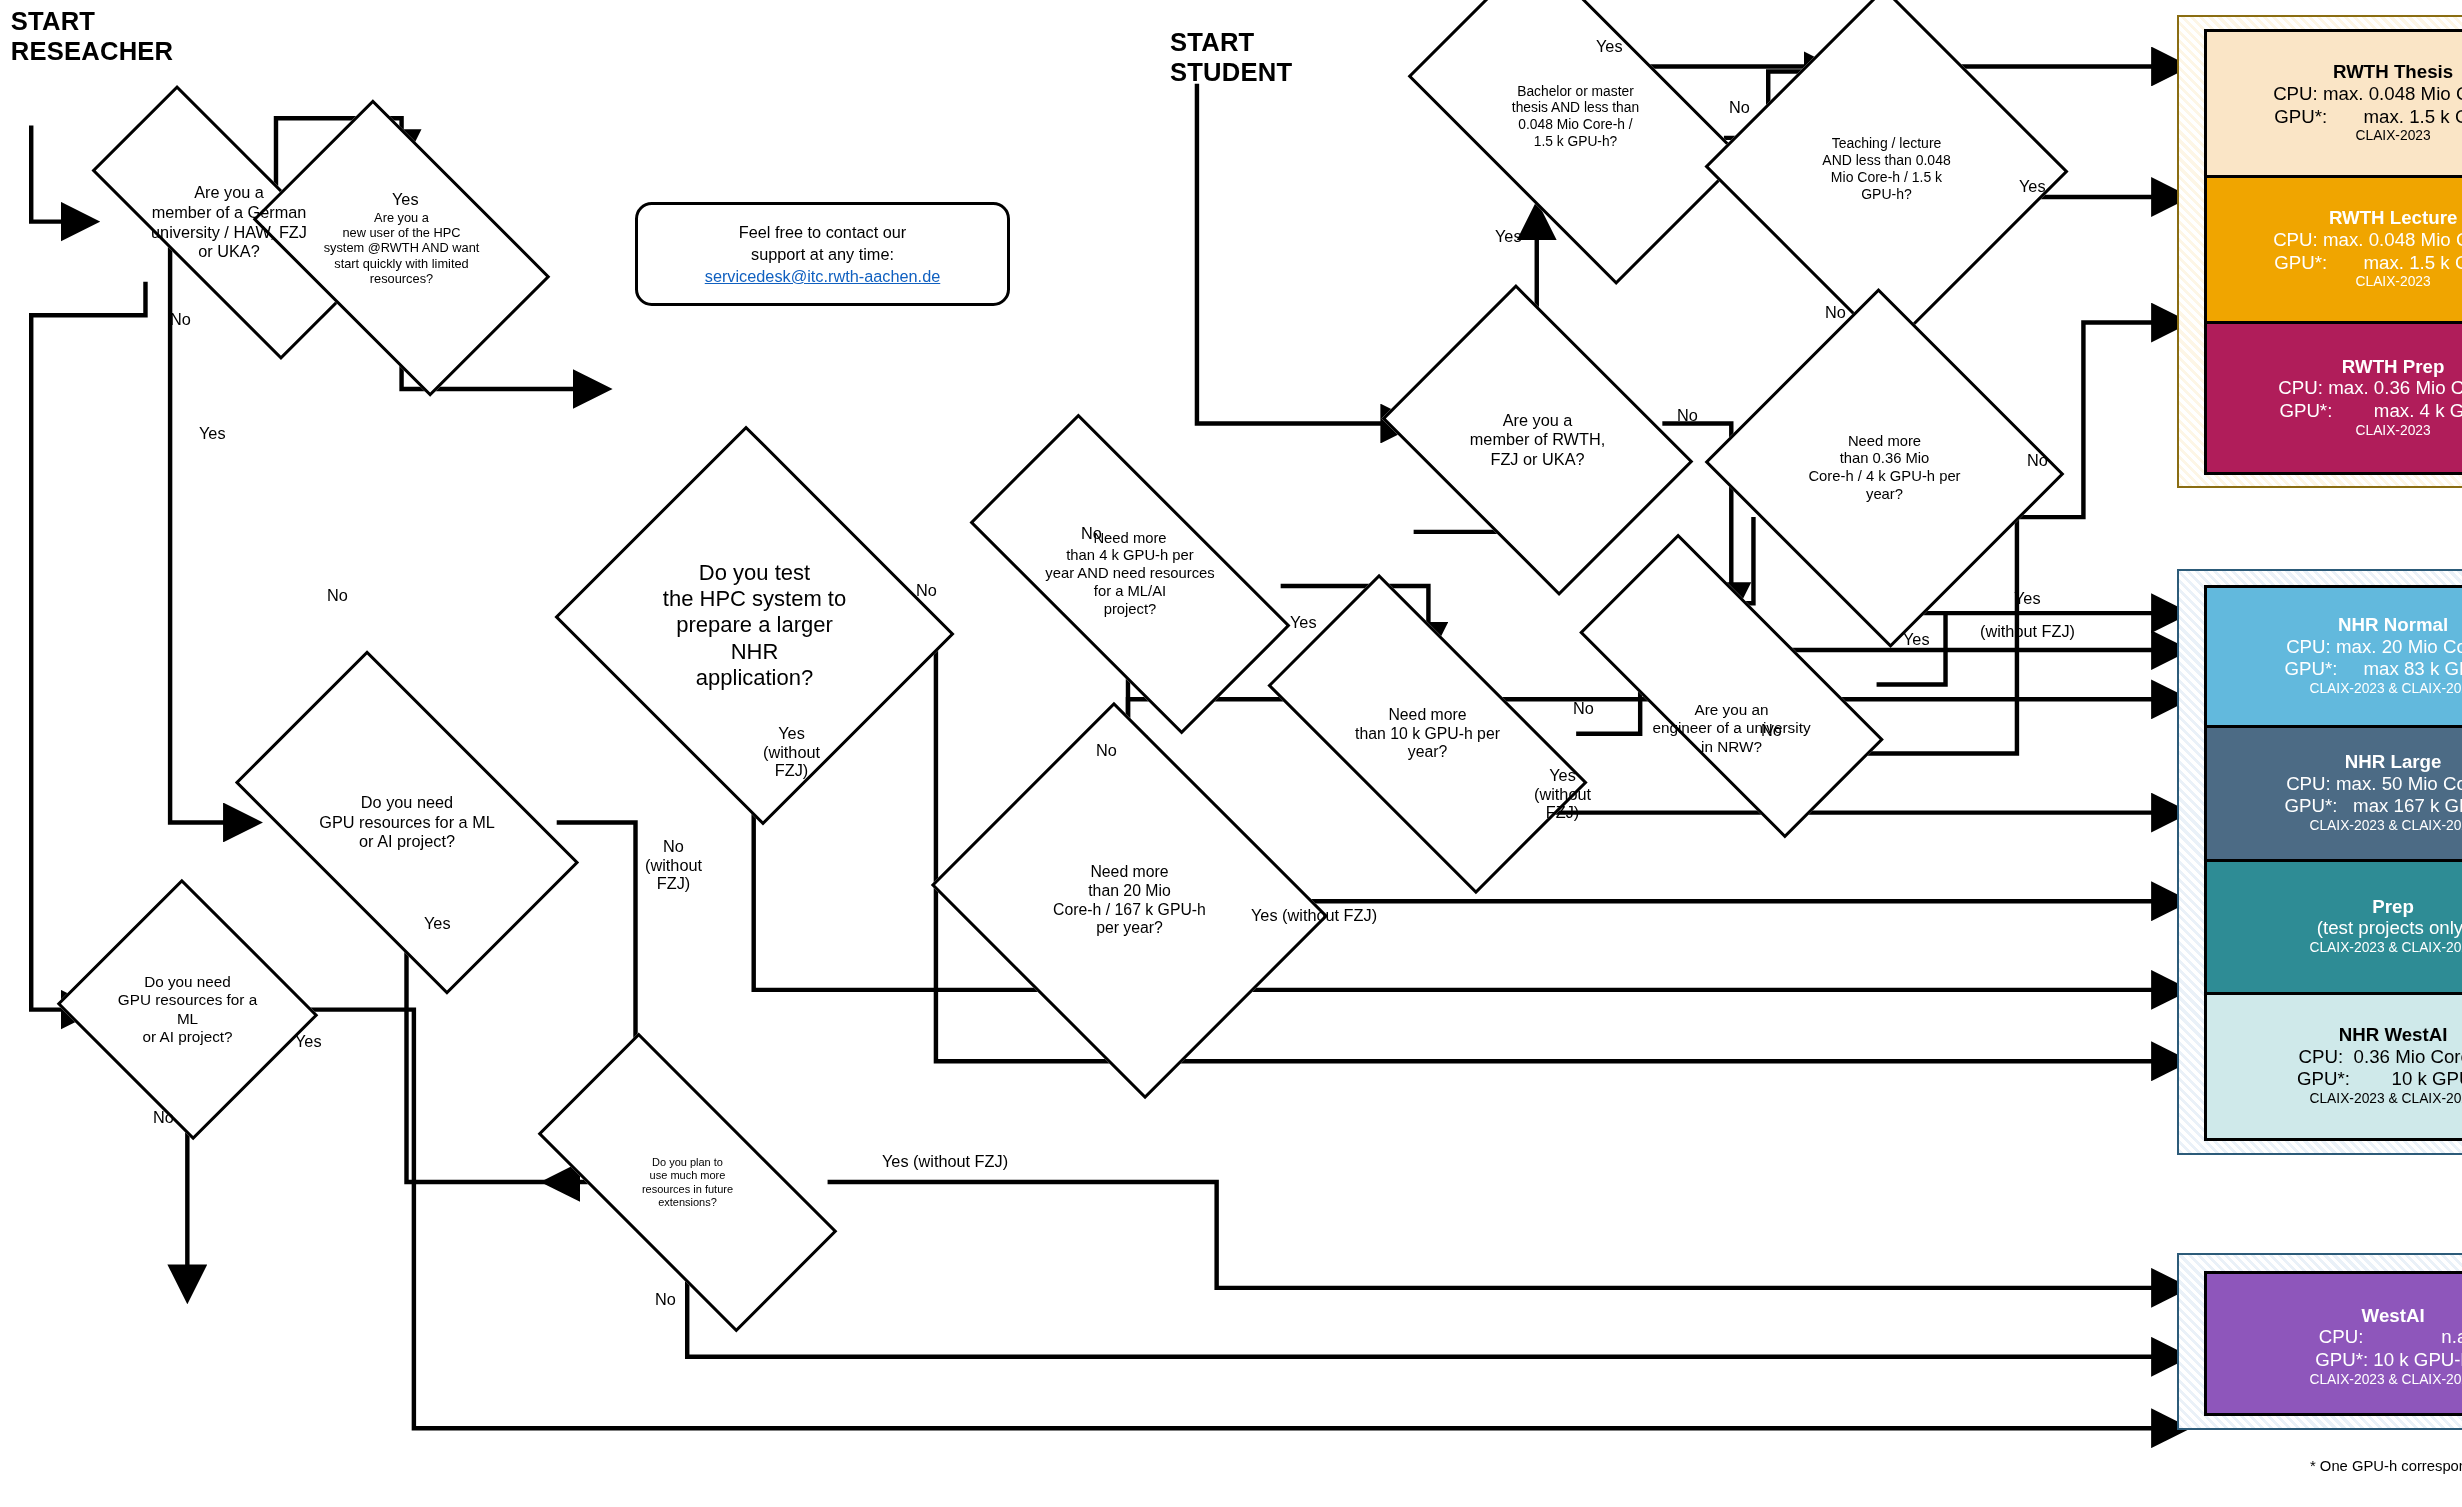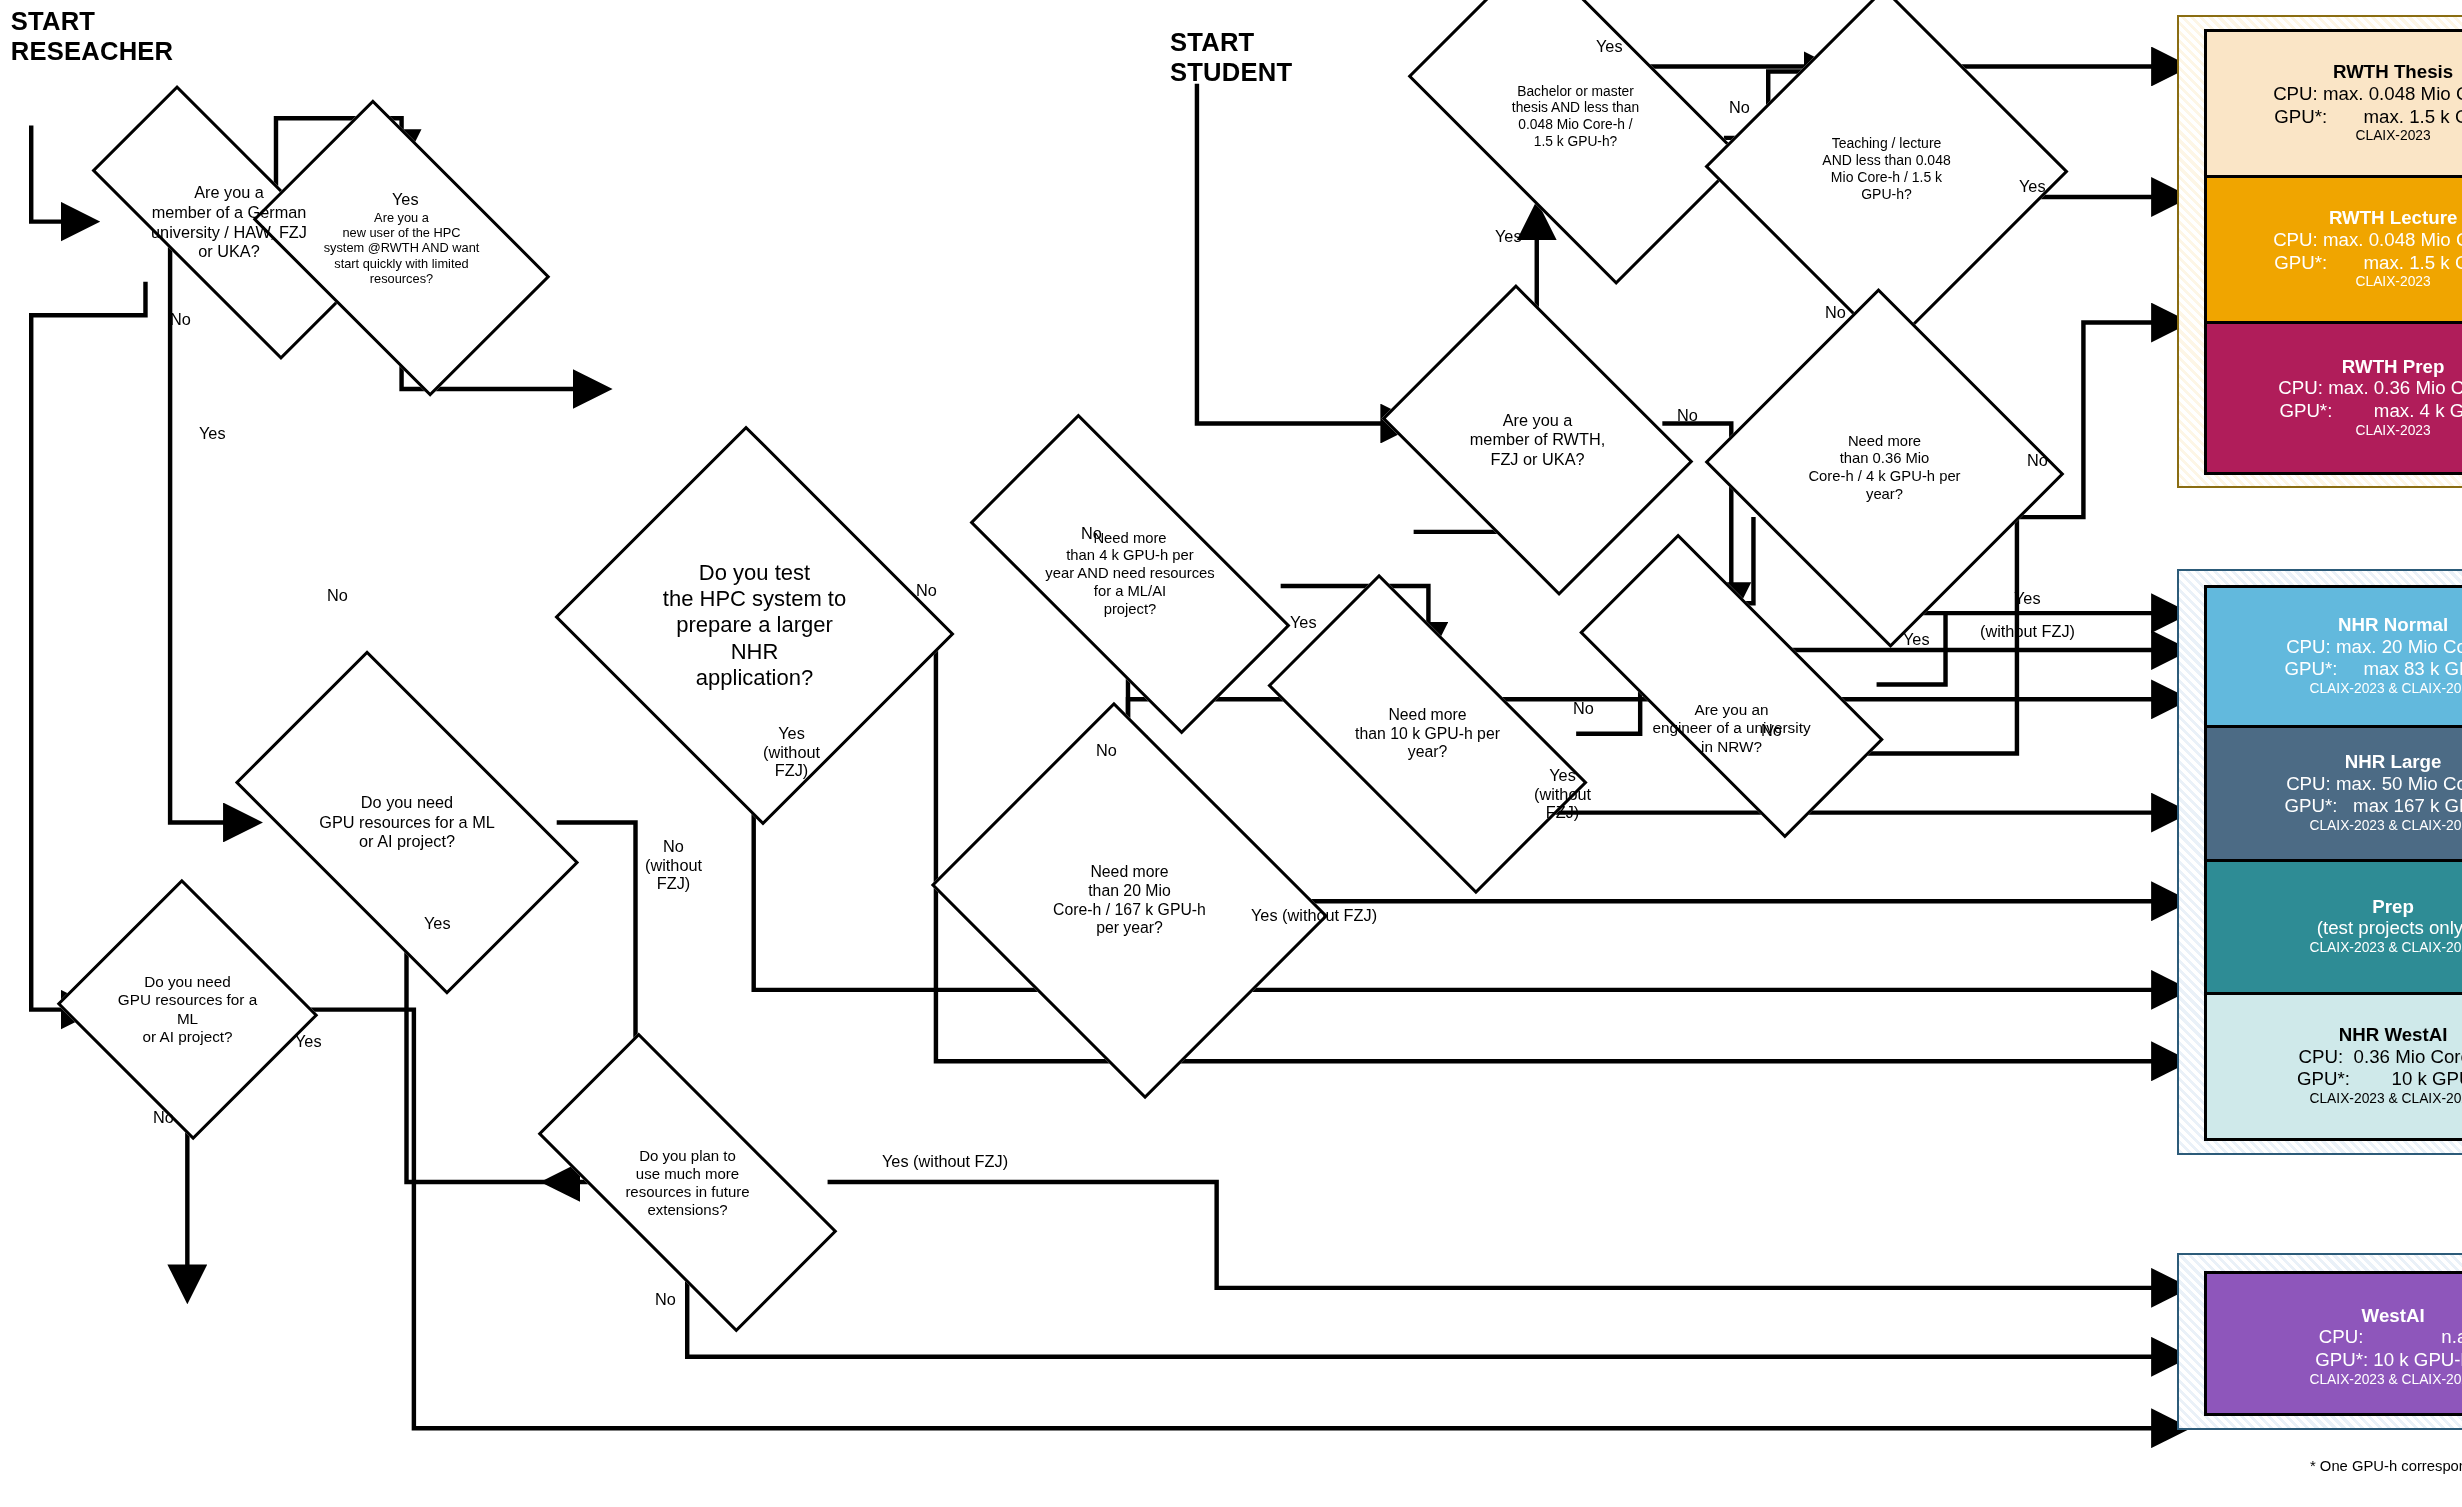--- a/index.html
+++ b/index.html
@@ -116,20 +116,25 @@
 
       <path d="M3830,1200 L3830,1245 L3950,1245"></path>
 
       <path d="M3560,1050 L3560,1225 L3515,1225"></path>
     </g>
   </svg>
 
   <div class="hdr" style="left:10.8px;top:5.9px;">START<br>RESEACHER</div>
   <div class="hdr" style="left:1170px;top:27px;">START<br>STUDENT</div>
 
+  <div class="rbox" style="left:635px;top:202px;width:369px;height:98px;flex-direction:column;font-size:16.3px;">
+    <div>Feel free to contact our</div>
+    <div>support at any time:</div>
+    <div class="contactLink">servicedesk@itc.rwth-aachen.de</div>
+  </div>
 
   <div class="dia" style="left:95px;top:162px;width:268px;height:121px;">
     <div class="shape"></div>
     <div class="txt" style="font-size:16.3px;width:212px;">Are you a<br>member of a German<br>university / HAW, FZJ<br>or UKA?</div>
   </div>
 
   <div class="dia" style="left:276px;top:163px;width:251px;height:170px;">
     <div class="shape"></div>
     <div class="txt" style="font-size:12.8px;width:187px;">Are you a<br><b>new</b> user of the HPC<br>system @RWTH AND want<br>start quickly with <b>limited</b><br>resources?</div>
   </div>
@@ -144,21 +149,21 @@
     <div class="txt" style="font-size:16.3px;width:222px;">Do you need<br><b>GPU</b> resources for a <b>ML</b><br>or <b>AI</b> project?</div>
   </div>
 
   <div class="dia" style="left:91px;top:921px;width:193px;height:177px;">
     <div class="shape"></div>
     <div class="txt" style="font-size:15.3px;width:148px;">Do you need<br>GPU resources for a ML<br>or AI project?</div>
   </div>
 
   <div class="dia" style="left:547px;top:1111px;width:281px;height:143px;">
     <div class="shape"></div>
-    <div class="txt" style="font-size:15px;width:192px;">Do you plan to<br>use much more<br>resources in future<br>extensions?</div>
+    <div class="txt" style="font-size:11px;width:192px;">Do you plan to<br>use much more<br>resources in future<br>extensions?</div>
   </div>
 
 
   <div class="dia" style="left:980px;top:497px;width:300px;height:154px;">
     <div class="shape"></div>
     <div class="txt" style="font-size:14.8px;width:212px;">Need more<br>than 4 k GPU-h per<br>year AND need resources<br>for a <b>ML/AI</b><br>project?</div>
   </div>
 
   <div class="dia" style="left:978px;top:771px;width:303px;height:259px;">
     <div class="shape"></div>

